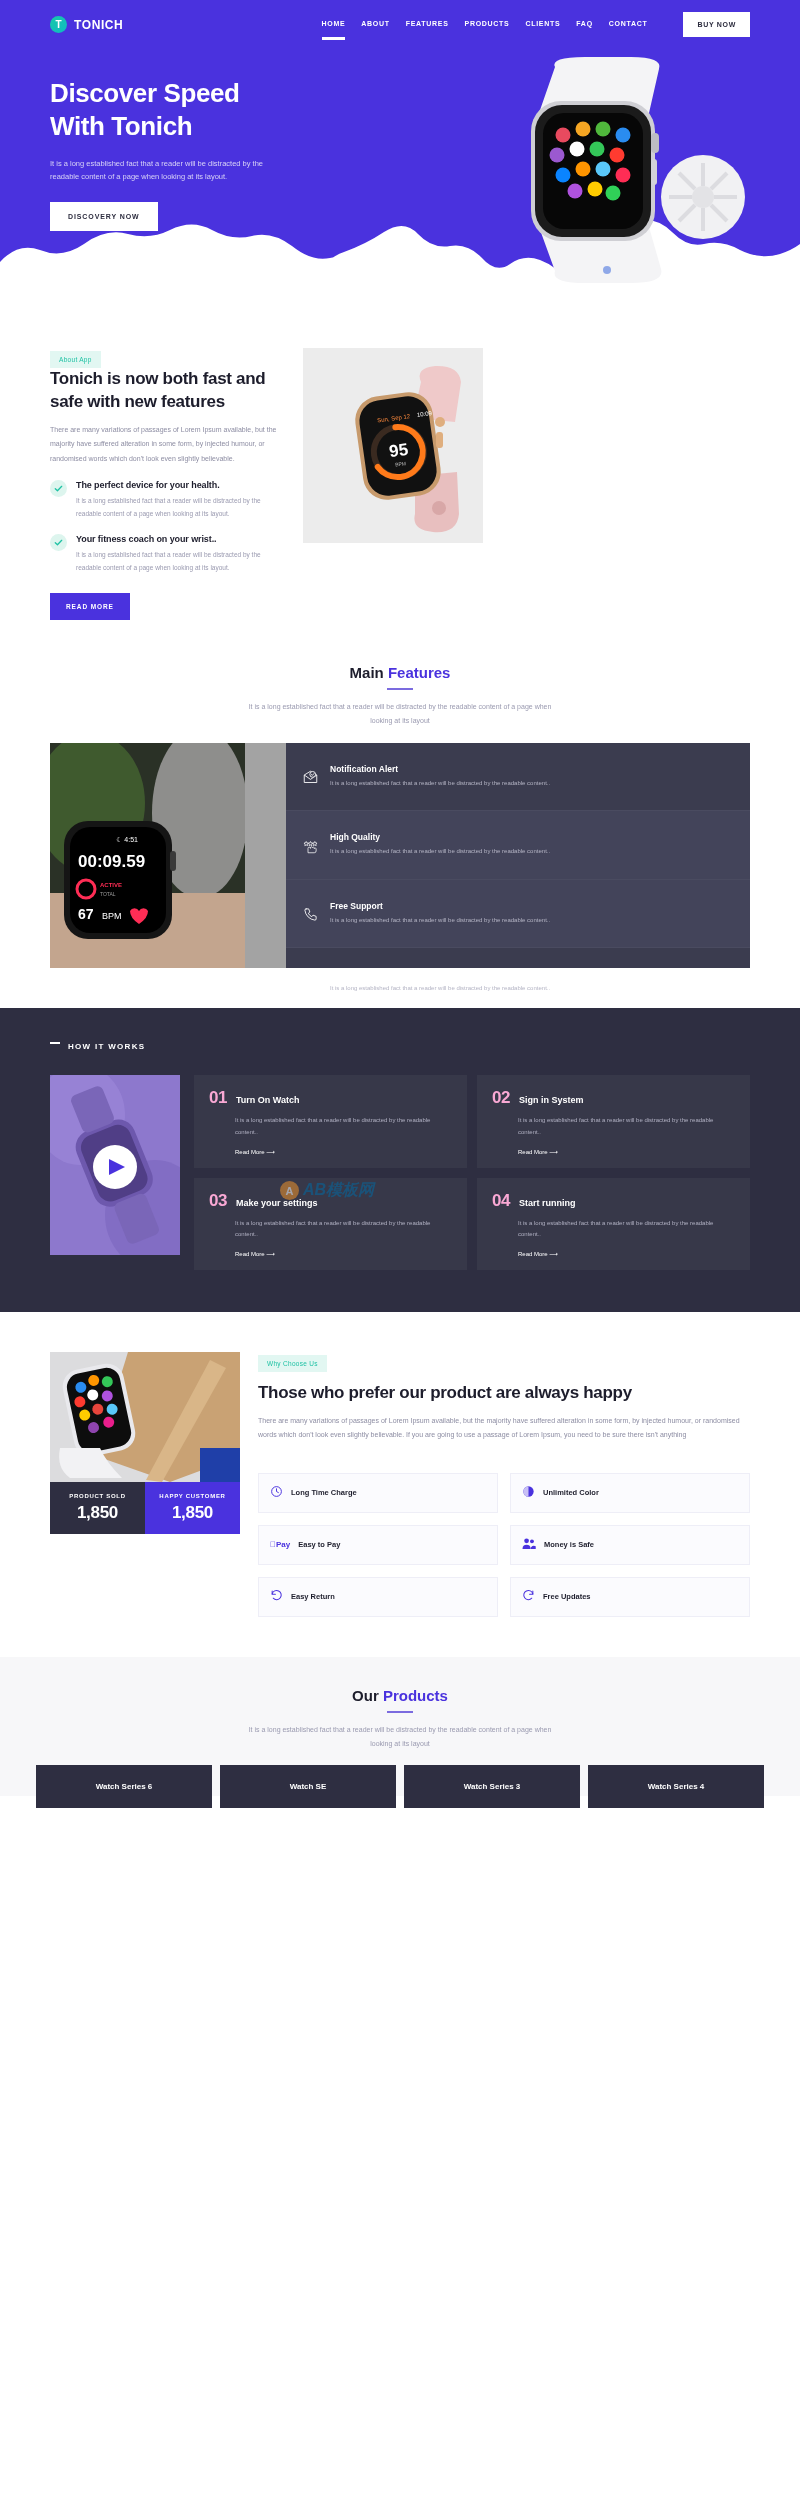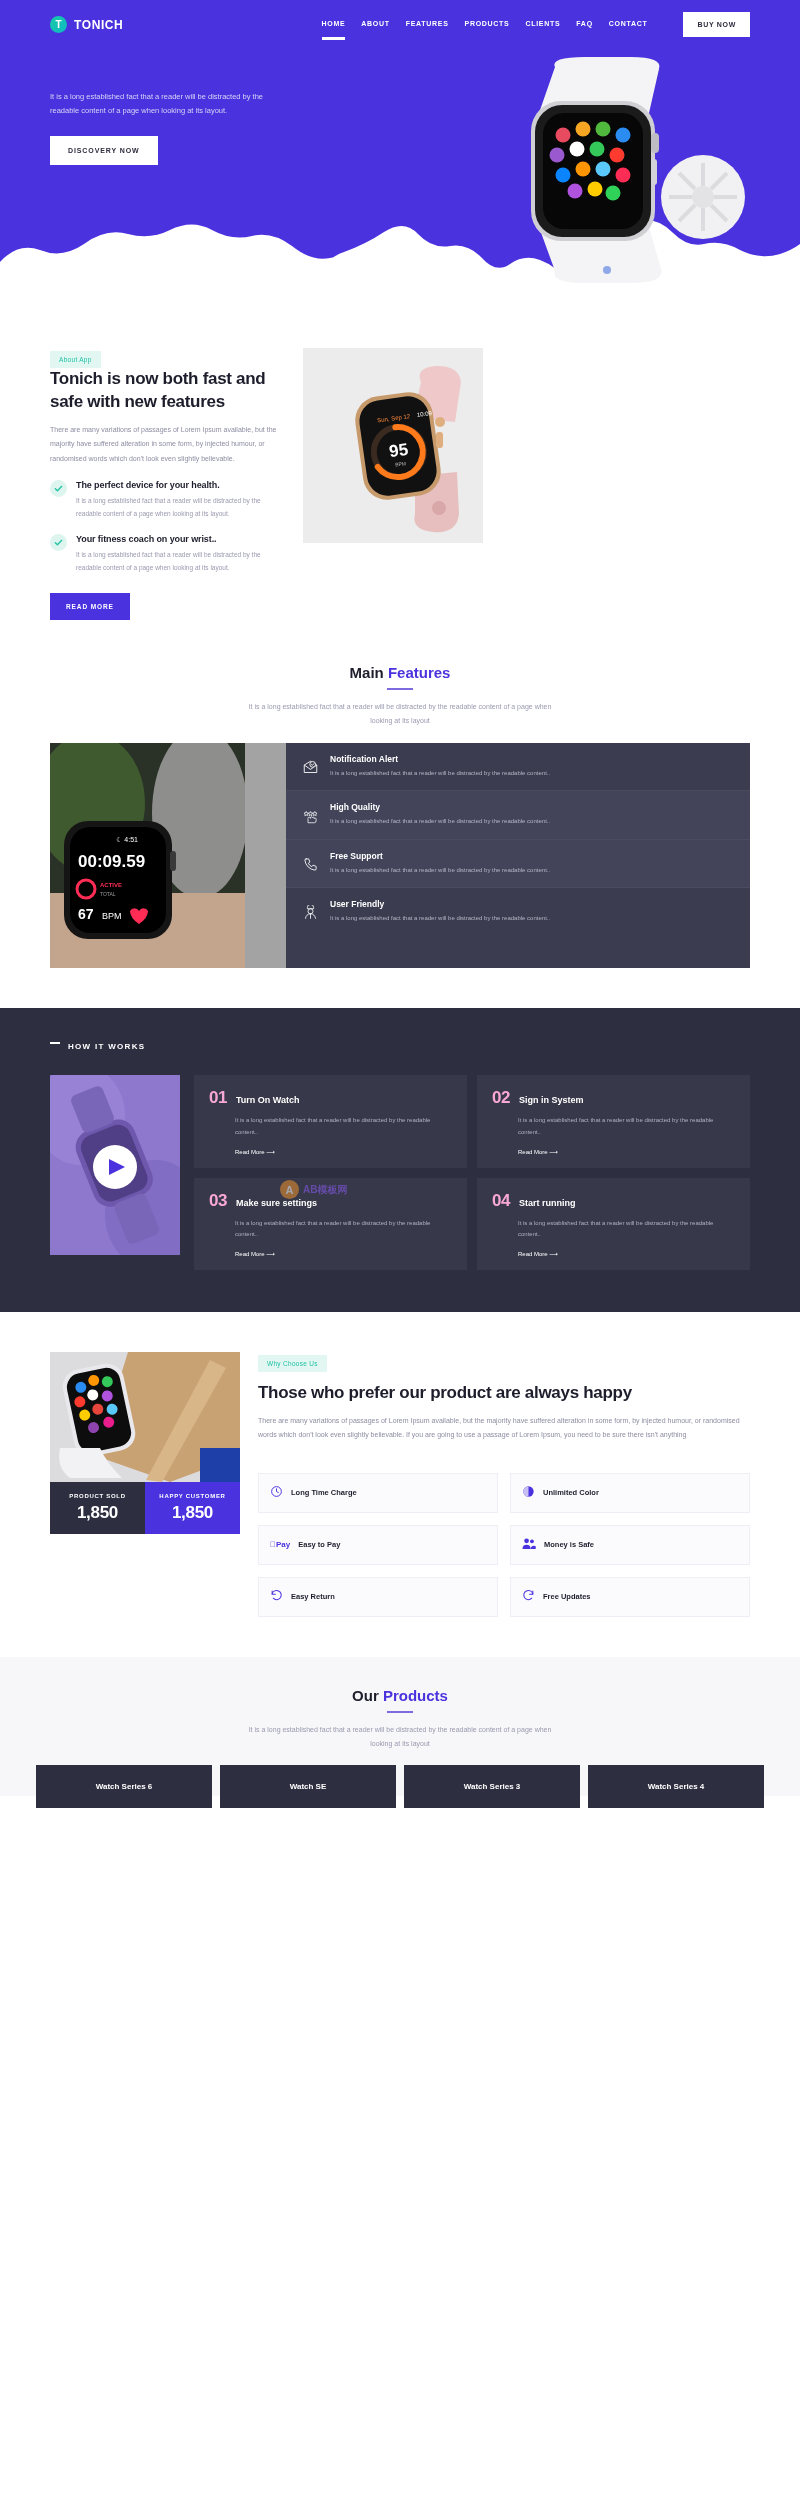--- a/index.html
+++ b/index.html
@@ -85,21 +85,21 @@
   
   .sec-head { text-align:center; padding:44px 0 0 0; }
   .sec-title { font-size:15px; font-weight:bold; color:#1d1d2c; }
   .sec-title .hl { color:#4a32de; }
   .sec-rule { width:26px; height:2.5px; background:#7b6bdf; margin:7px auto 10px auto; }
   .sec-sub { color:#9a9ab0; font-size:7px; line-height:1.95; }
 
   .features { display:flex; margin:16px 50px 0 50px; height:225px; }
   .feat-img { width:236px; background:#a3a3a3; position:relative; overflow:hidden; }
   .feat-list { flex:1; background:#3b3c4f; }
-  .feat-item { display:flex; gap:10px; padding:11px 14px; border-bottom:1px solid #4a4b60; }
+  .feat-item { display:flex; gap:10px; padding:21px 14px; border-bottom:1px solid #4a4b60; }
   .feat-item:last-child { border-bottom:none; }
   .feat-item.alt { background:#43445a; }
   .f-ico { width:20px; flex:0 0 20px; display:flex; align-items:center; justify-content:center; padding-top:2px; }
   .f-name { color:#fff; font-size:8.5px; font-weight:bold; }
   .f-desc { color:#b4b4c4; font-size:6px; line-height:1.85; margin-top:4px; }
 
   
   .how { background:#2e2e41; padding:34px 50px 42px 50px; margin-top:40px; }
   .how-label { display:flex; align-items:flex-start; gap:8px; color:#fff; font-size:8px; font-weight:bold; letter-spacing:1.3px; }
   .dash { width:10px; height:1.5px; background:#fff; display:inline-block; }
@@ -133,21 +133,21 @@
 
   
   .products { background:#f7f7f9; margin-top:40px; padding:0 0 20px 0; height:139px; }
   .tabs { display:flex; gap:8px; padding:0 36px; margin-top:14px; }
   .tab {
     flex:1; background:#2e2e41; color:#fff; text-align:center;
     font-size:8px; font-weight:bold; padding:17px 4px; cursor:pointer;
   }
   .wm { position:absolute; left:280px; top:1180px; opacity:.55; display:flex; align-items:center; gap:4px; z-index:6; }
   .wm-c { width:19px; height:19px; border-radius:50%; background:#f0932b; display:flex; align-items:center; justify-content:center; color:#fff; font-size:11px; font-weight:bold; }
-  .wm-t { color:#8b5cf6; font-size:10px; font-weight:bold; }
+  .wm-t { color:#0369a1; font-size:16px; font-weight:bold;font-style:italic; }
 </style>
 </head>
 <body>
 
 <div class="wrap">
 
   <section class="hero">
 
     <nav class="navbar">
       <div class="brand">
@@ -161,20 +161,24 @@
         <a class="nav-link" href="#">PRODUCTS</a>
         <a class="nav-link" href="#">CLIENTS</a>
         <a class="nav-link" href="#">FAQ</a>
         <a class="nav-link" href="#">CONTACT</a>
         <button class="btn-buy">BUY NOW</button>
       </div>
     </nav>
 
     <div class="hero-inner">
       <div class="hero-copy">
+        <h1 class="hero-title">
+          <span>Discover Speed</span><br>
+          <span>With Tonich</span>
+        </h1>
         <p class="hero-text">It is a long established fact that a reader will be distracted by the readable content of a page when looking at its layout.</p>
         <button class="btn-discovery">DISCOVERY NOW</button>
       </div>
     </div>
 
     <svg class="hero-watch" viewBox="0 0 320 230">
       <path d="M120 12 Q115 2 150 2 L196 2 Q228 2 224 14 L214 58 L104 58 Z" fill="#f4f4f6"></path>
       <path d="M104 172 L214 172 L226 214 Q230 228 196 228 L150 228 Q116 228 120 216 Z" fill="#f4f4f6"></path>
       <ellipse cx="172" cy="215" rx="4" ry="4" fill="#8fa8e8"></ellipse>
       <rect x="96" y="46" width="124" height="140" rx="30" fill="#cfcfd4"></rect>
@@ -417,21 +421,21 @@
             <span class="step-num">02</span>
             <span class="step-title">Sign in System</span>
           </div>
           <div class="step-text">It is a long established fact that a reader will be distracted by the readable content..</div>
           <div class="step-more"><span>Read More</span> <span>⟶</span></div>
         </div>
 
         <div class="step">
           <div class="step-top">
             <span class="step-num">03</span>
-            <span class="step-title">Make sure settings</span>
+            <span class="step-title">Make your settings</span>
           </div>
           <div class="step-text">It is a long established fact that a reader will be distracted by the readable content..</div>
           <div class="step-more"><span>Read More</span> <span>⟶</span></div>
         </div>
 
         <div class="step">
           <div class="step-top">
             <span class="step-num">04</span>
             <span class="step-title">Start running</span>
           </div>

